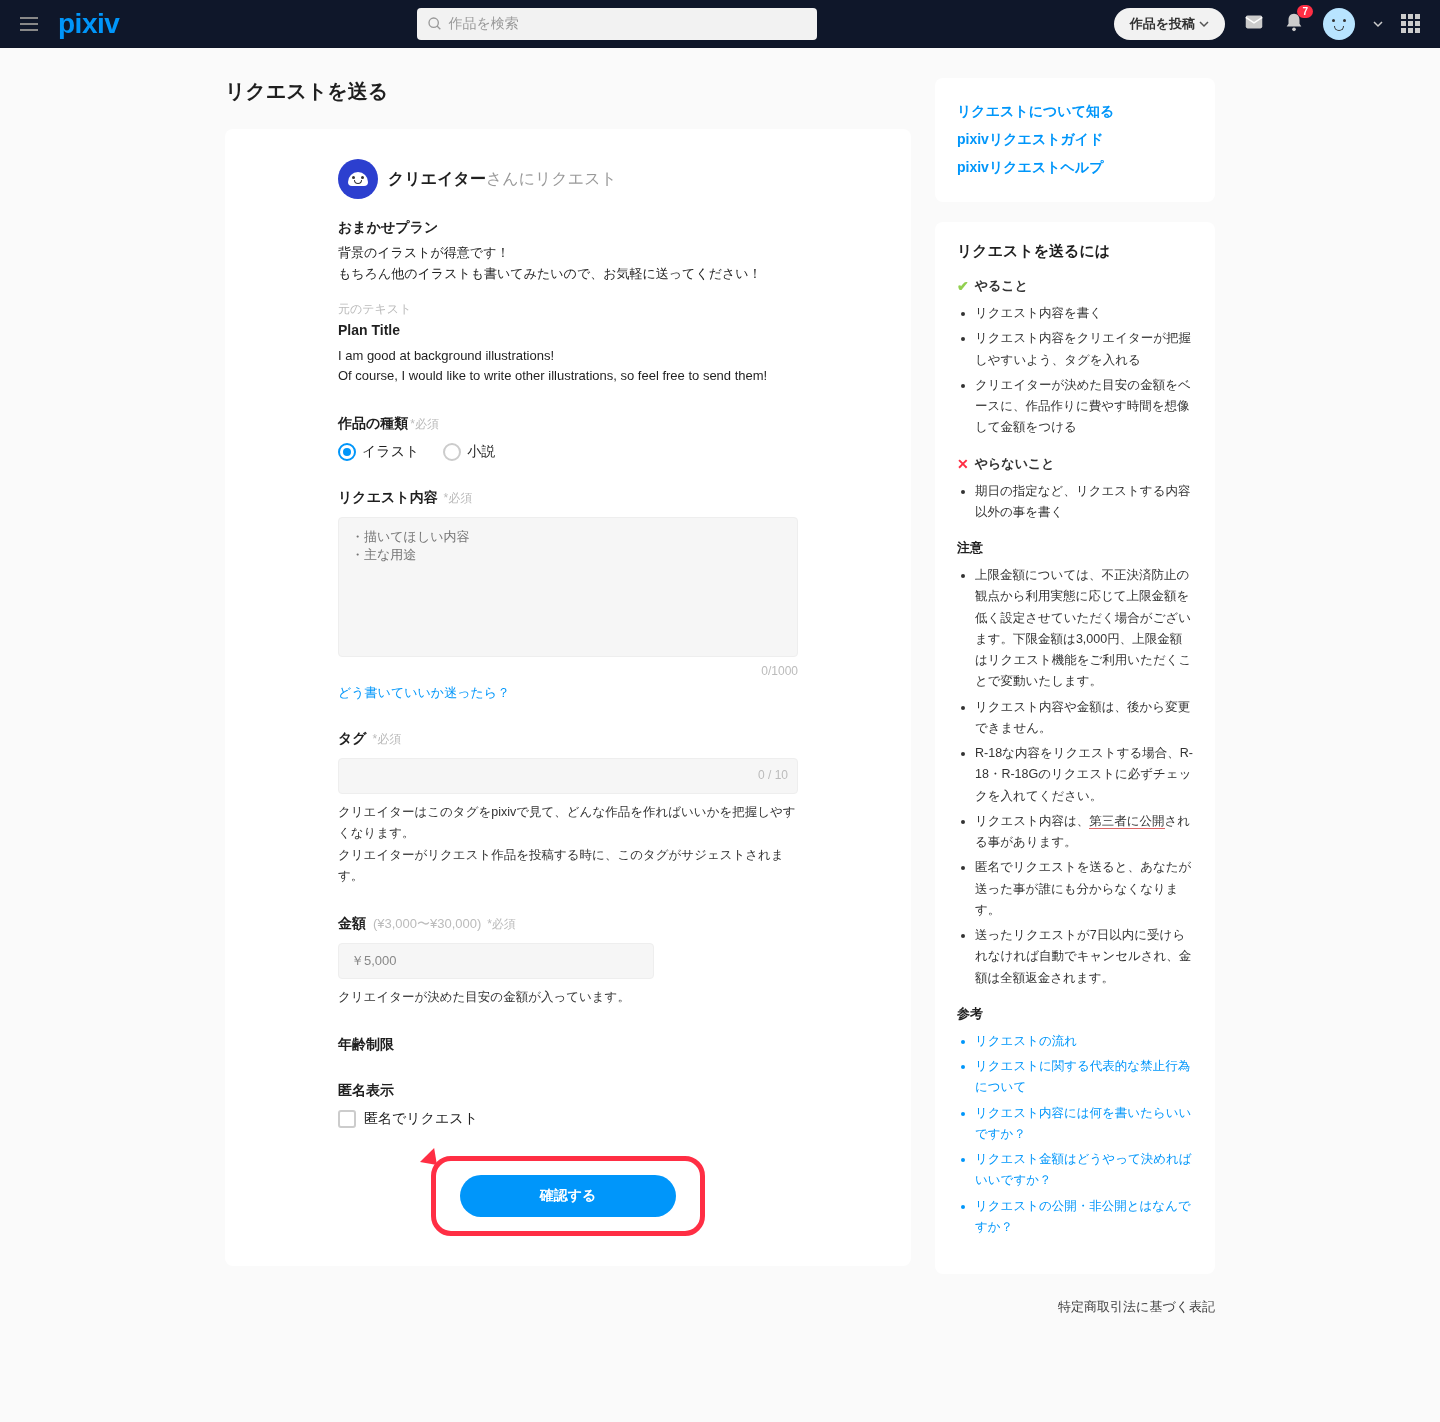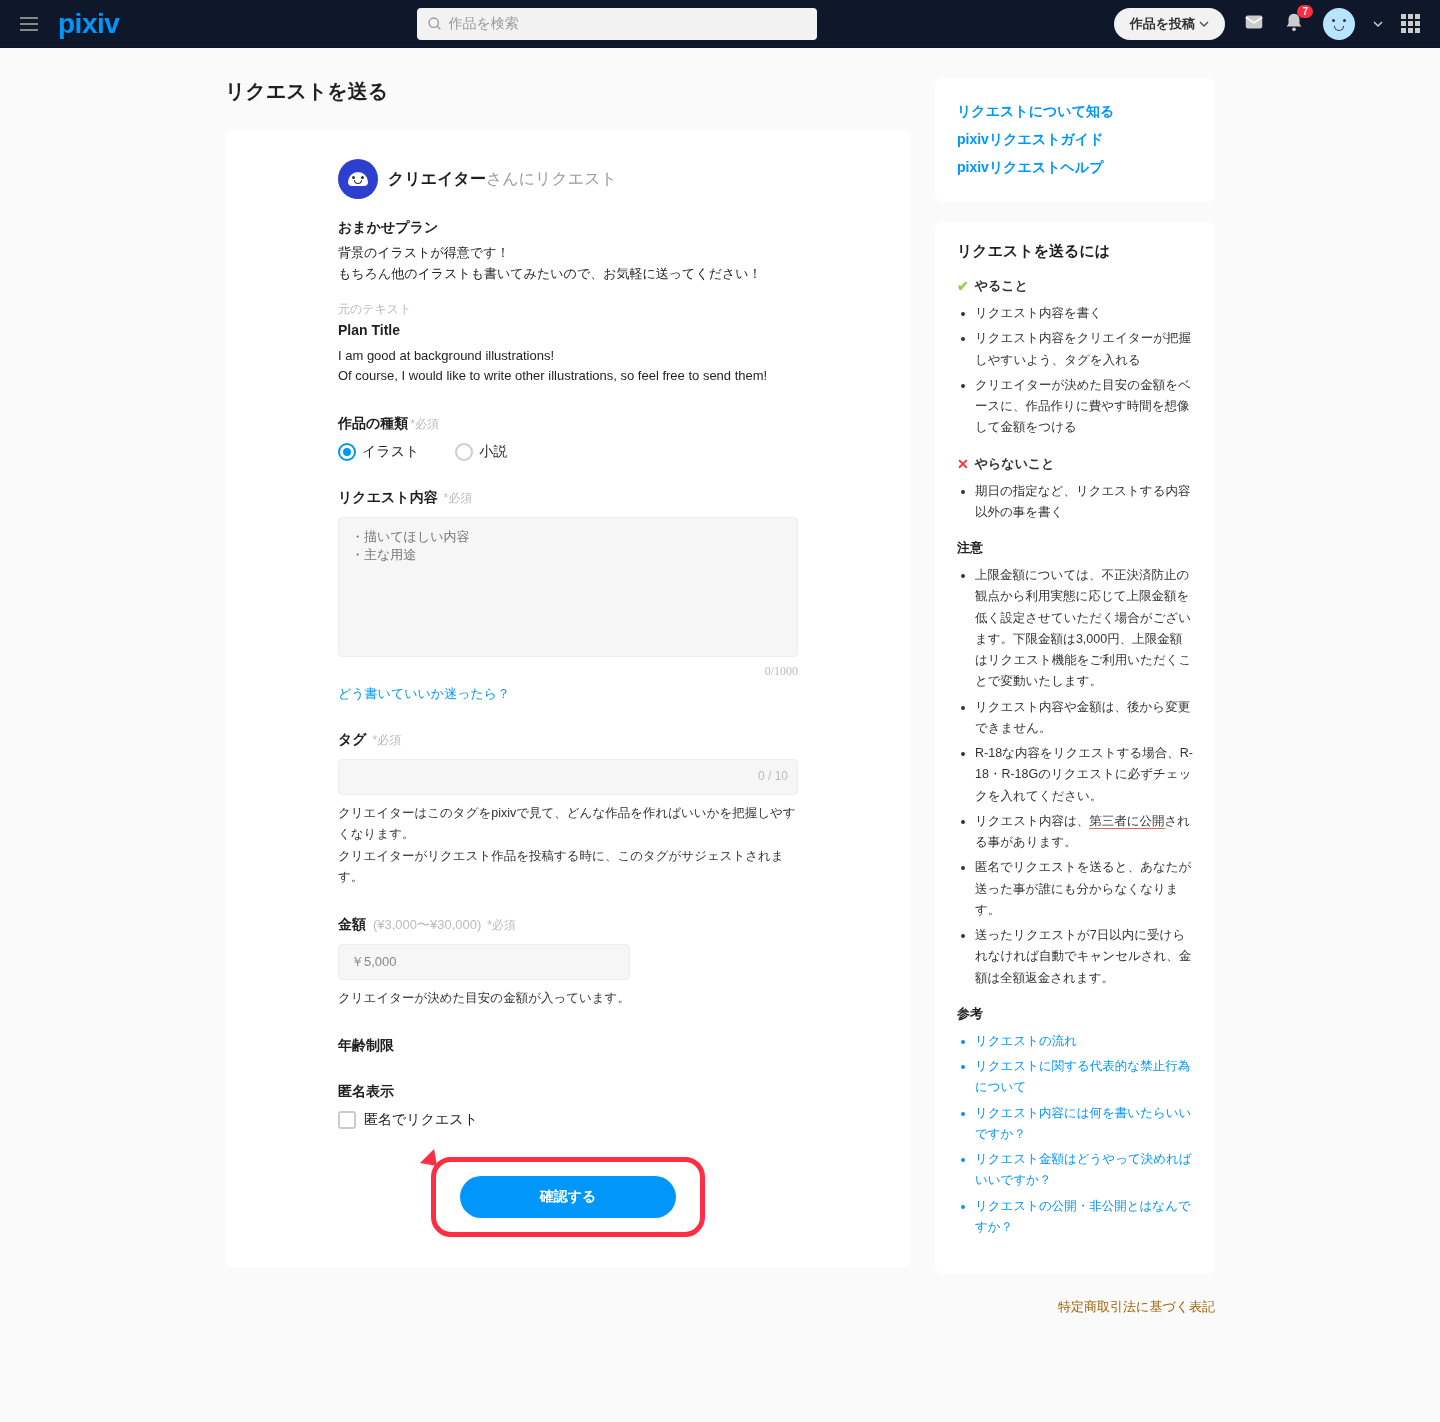--- a/index.html
+++ b/index.html
@@ -50,36 +50,36 @@
 .plan-desc { line-height: 1.6; margin-bottom: 16px; font-size: 13px; }
 .orig-text-label { color: #bbb; font-size: 12px; margin-bottom: 4px; }
 .plan-title-en { font-weight: 700; font-size: 14px; margin-bottom: 8px; }
 .plan-desc-en { font-size: 13px; line-height: 1.6; margin-bottom: 28px; }
 
 .section { margin-bottom: 28px; }
 .label { font-weight: 700; font-size: 14px; margin-bottom: 10px; }
 .required { color: #bbb; font-weight: 400; font-size: 12px; margin-left: 2px; }
 .hint { color: #bbb; font-weight: 400; font-size: 13px; margin-left: 3px; }
 
-.radios { display: flex; gap: 36px; }
+.radios { display: flex; gap: 24px; }
 .radio-opt { display: flex; align-items: center; cursor: pointer; }
 .radio-circle { width: 18px; height: 18px; border-radius: 50%; border: 2px solid #ccc; margin-right: 6px; display: flex; align-items: center; justify-content: center; }
 .radio-opt.checked .radio-circle { border-color: #0096fa; }
 .radio-opt.checked .radio-circle::after { content: ''; width: 8px; height: 8px; background: #0096fa; border-radius: 50%; }
 
 .textarea { width: 100%; height: 140px; background: #f6f6f6; border: 1px solid #eee; border-radius: 4px; padding: 10px 12px; font-size: 13px; color: #aaa; resize: none; font-family: inherit; }
-.counter { text-align: right; color: #bbb; font-size: 12px; margin-top: 4px; font-family: Liberation Serif, serif; }
+.counter { text-align: right; color: #bbb; font-size: 12px; margin-top: 4px; }
 .help-link { color: #0096fa; font-size: 13px; margin-top: 6px; display: inline-block; }
 
 .tag-input { width: 100%; height: 36px; background: #f6f6f6; border: 1px solid #eee; border-radius: 4px; padding: 0 12px; font-size: 13px; }
 .tag-counter-row { position: relative; }
 .tag-counter { position: absolute; right: 10px; top: -26px; color: #bbb; font-size: 12px; }
 .note { font-size: 12.5px; line-height: 1.7; color: #333; margin-top: 8px; }
 
-.amount-input { width: 292px; height: 36px; background: #f6f6f6; border: 1px solid #eee; border-radius: 4px; padding: 0 12px; font-size: 13px; }
+.amount-input { width: 316px; height: 36px; background: #f6f6f6; border: 1px solid #eee; border-radius: 4px; padding: 0 12px; font-size: 13px; }
 .amount-input span { color: #888; }
 
 .checkbox { display: flex; align-items: center; cursor: pointer; }
 .check-box { width: 18px; height: 18px; border: 2px solid #ccc; border-radius: 3px; margin-right: 8px; }
 
 .submit-wrap { position: relative; display: flex; justify-content: center; margin-top: 4px; }
 .highlight-box { border: 5px solid #ff2e44; border-radius: 20px; padding: 14px 24px; position: relative; }
 .arrow-ptr { position: absolute; left: -14px; top: -8px; width: 0; height: 0; border-left: 10px solid transparent; border-right: 10px solid transparent; border-top: 14px solid #ff2e44; transform: rotate(-45deg); }
 .submit-btn { background: #0096fa; color: #fff; border: none; border-radius: 22px; padding: 12px 80px; font-size: 14px; font-weight: 700; cursor: pointer; }
 
@@ -92,21 +92,21 @@
 .mark { margin-right: 6px; font-size: 14px; }
 .mark.check { color: #92d050; }
 .mark.cross { color: #ff2e44; font-weight: 900; }
 ul.bullets { list-style: disc; padding-left: 18px; margin-bottom: 16px; }
 ul.bullets li { font-size: 12.5px; line-height: 1.7; color: #333; margin-bottom: 4px; }
 ul.bullets.links li { color: #0096fa; cursor: pointer; }
 .note-head { font-weight: 700; font-size: 13px; margin-bottom: 8px; }
 .underline-red { border-bottom: 1px solid #d66; }
 
 .footer-link { text-align: right; padding: 4px 0; }
-.footer-link a { color: #a16207; font-size: 13px; }
+.footer-link a { color: #404040; font-size: 13px; }
 
 
 input, textarea { outline: none; }
 </style>
 </head>
 <body>
 
 <div class="header">
   <div class="hamburger">
       <span></span>

